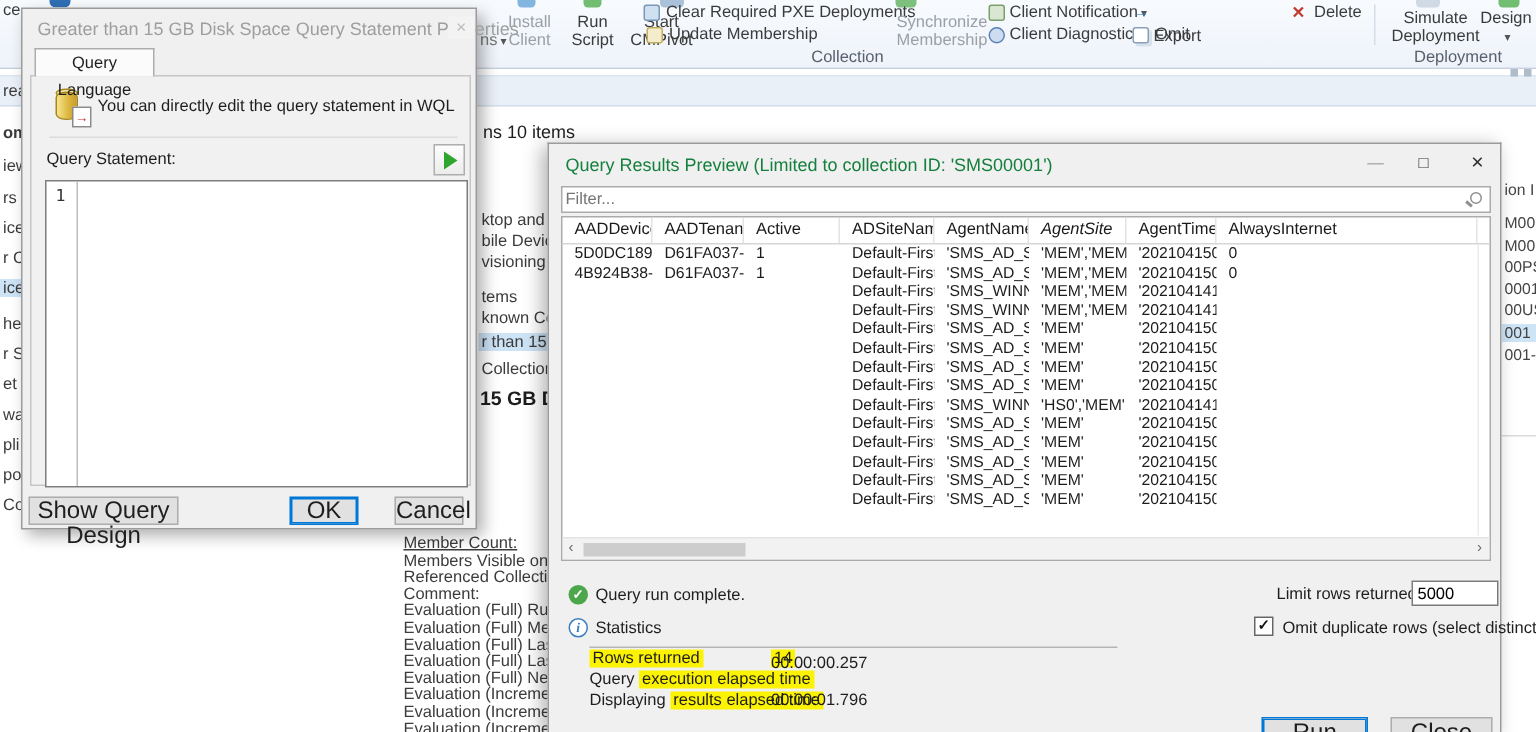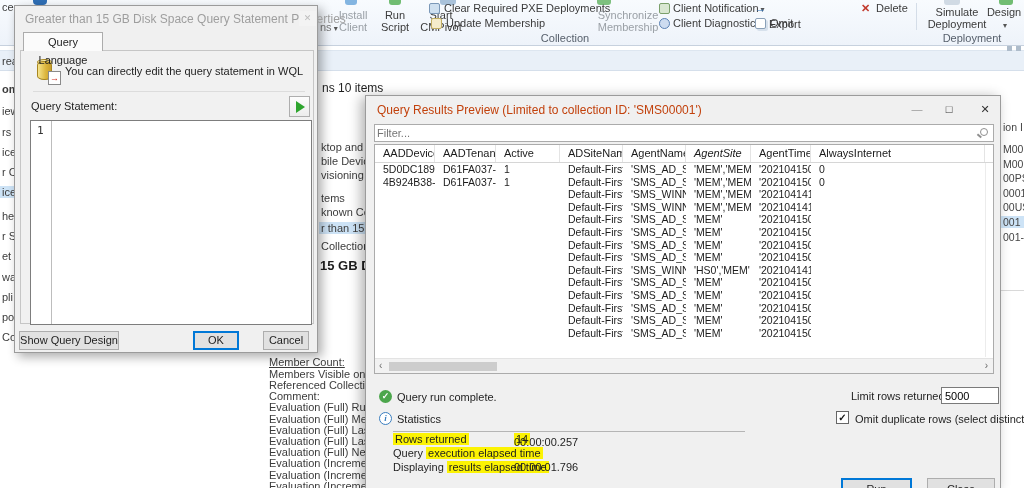--- a/index.html
+++ b/index.html
@@ -25,21 +25,21 @@
   .frag.sel{background:#cde3f6;width:100%;left:0;padding-left:2px}
   #left-strip{position:absolute;left:0;top:0;width:20px;height:488px;overflow:hidden}
   #bg-list{position:absolute;left:319px;top:0;width:47px;height:360px;overflow:hidden}
   #bg-detail{position:absolute;left:267px;top:0;width:99px;height:488px;overflow:hidden}
   #right-strip{position:absolute;left:1001px;top:95px;width:23px;height:393px;overflow:hidden}
   #right-strip .frag{font-size:10.5px;color:#444}
   #detail-title{position:absolute;left:320px;top:258px;font-size:13px;font-weight:bold}
   
   .dlg{position:absolute;background:#f0f0f0;border:1px solid #9b9b9b;box-shadow:4px 4px 10px rgba(0,0,0,.32)}
   .ttl{position:absolute;font-size:12px;white-space:nowrap}
-  .btn{position:absolute;background:#e1e1e1;border:1px solid #adadad;font-size:11px;color:#1e1e1e;text-align:center;line-height:17px;cursor:default}
+  .btn{position:absolute;background:#e1e1e1;border:1px solid #adadad;font-size:16px;color:#1e1e1e;text-align:center;line-height:17px;cursor:default}
   .btn.def{border:1px solid #0078d7;box-shadow:inset 0 0 0 1px #0078d7}
   
   #dlg1{left:14px;top:5px;width:304px;height:348px;background:#f0f0f0}
   #dlg1-close{position:absolute;left:284px;top:5px;width:17px;height:15px;background:#f3f3f3;color:#bdbdbd;font-size:9px;text-align:center;line-height:15px}
   #tab1{position:absolute;left:8px;top:26px;width:80px;height:19px;background:#fbfbfb;border:1px solid #acacac;border-bottom:none;font-size:11px;text-align:center;line-height:18px;z-index:2}
   #page1{position:absolute;left:5px;top:44px;width:294px;height:274px;background:#f1f1f1;border:1px solid #c6c6c6}
   .dbico{position:absolute;left:14px;top:7px;width:26px;height:27px}
   .db-body{position:absolute;left:2px;top:3px;width:15px;height:19px;background:linear-gradient(90deg,#f6e48c,#dcb53c 60%,#c79d2c);border:1px solid #a8861f;border-radius:7px/4px}
   .db-top{position:absolute;left:2px;top:1px;width:15px;height:6px;background:#f8ecae;border:1px solid #a8861f;border-radius:50%}
   .db-page{position:absolute;right:0;bottom:0;width:13px;height:14px;background:#fff;border:1px solid #8a8a8a;font-size:9px;font-weight:bold;color:#cf2e1f;text-align:center;line-height:13px}
@@ -201,21 +201,21 @@
       <div id="gutter-line"></div>
       <div id="line-no">1</div>
     </div>
   </div>
   <div class="btn" style="left:4px;top:325px;width:100px;height:19px">Show Query Design</div>
   <div class="btn def" style="left:178px;top:325px;width:46px;height:19px">OK</div>
   <div class="btn" style="left:248px;top:325px;width:46px;height:19px">Cancel</div>
 </div>
 
 <div id="dlg2" class="dlg">
-  <div class="ttl" style="left:11px;top:7px;color:#c2410c">Query Results Preview (Limited to collection ID: 'SMS00001')</div>
+  <div class="ttl" style="left:11px;top:7px;color:#15803d">Query Results Preview (Limited to collection ID: 'SMS00001')</div>
   <div class="winbtn" style="left:538px;color:#9a9a9a">—</div>
   <div class="winbtn" style="left:570px">□</div>
   <div class="winbtn" style="left:606px">✕</div>
 
   <div id="filter-box">
     <input id="filter-input" placeholder="Filter..." style="">
     <span class="mag"></span>
   </div>
 
   <div id="res-table">

